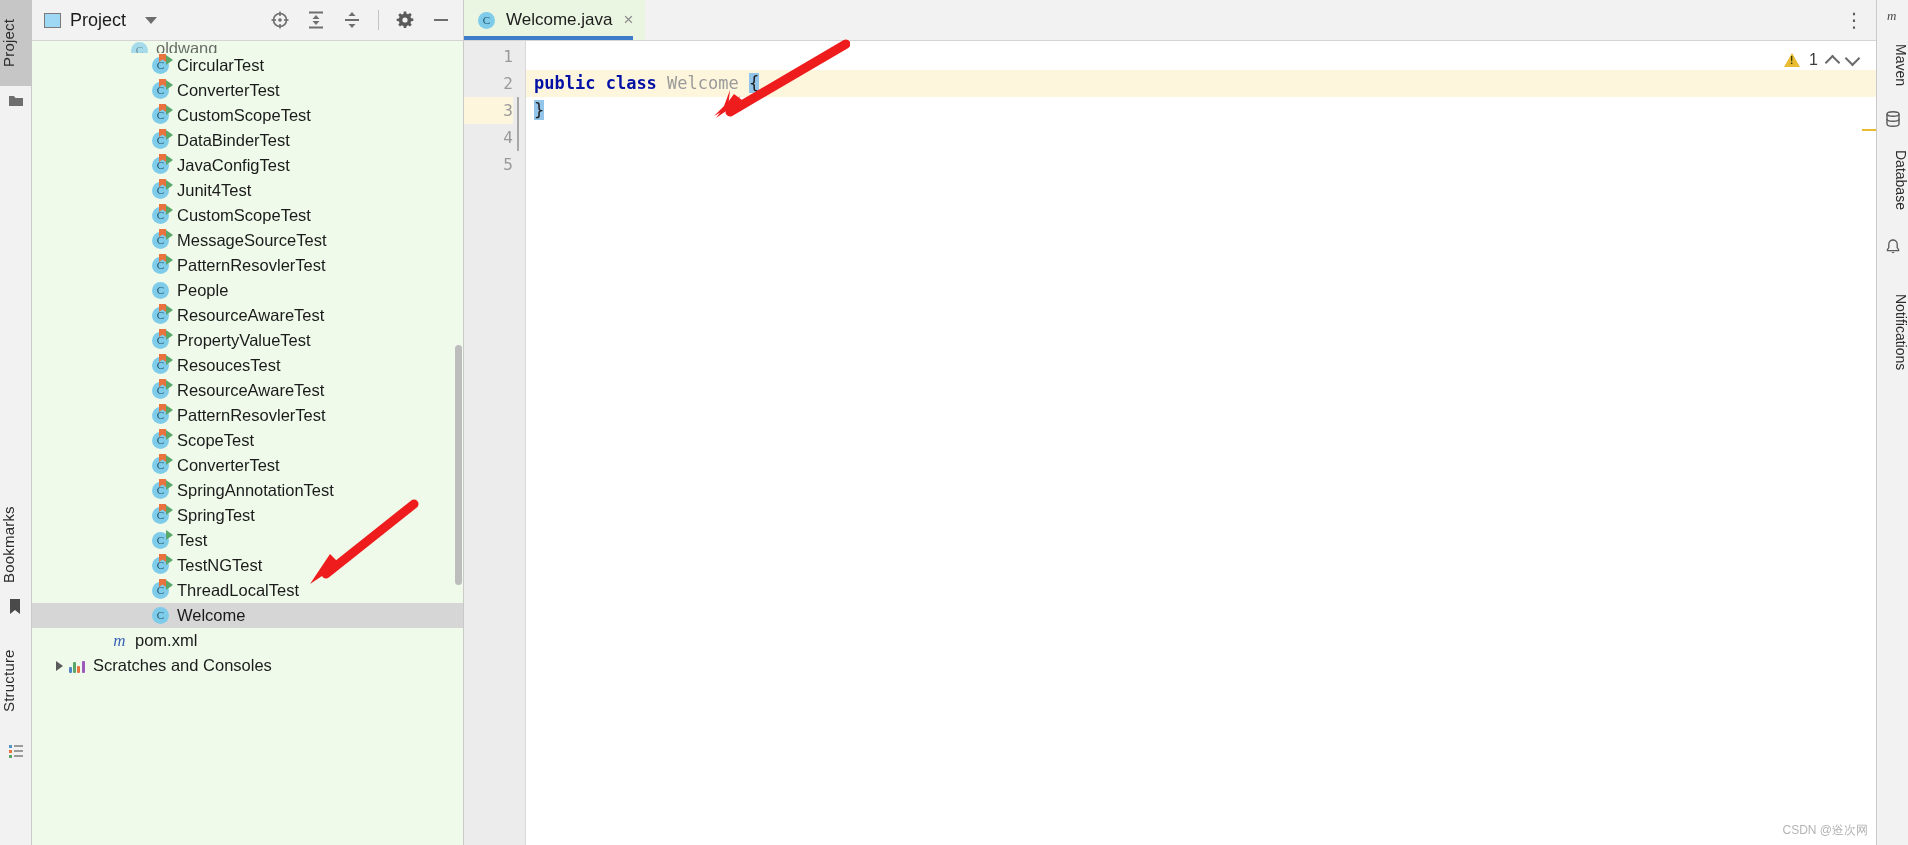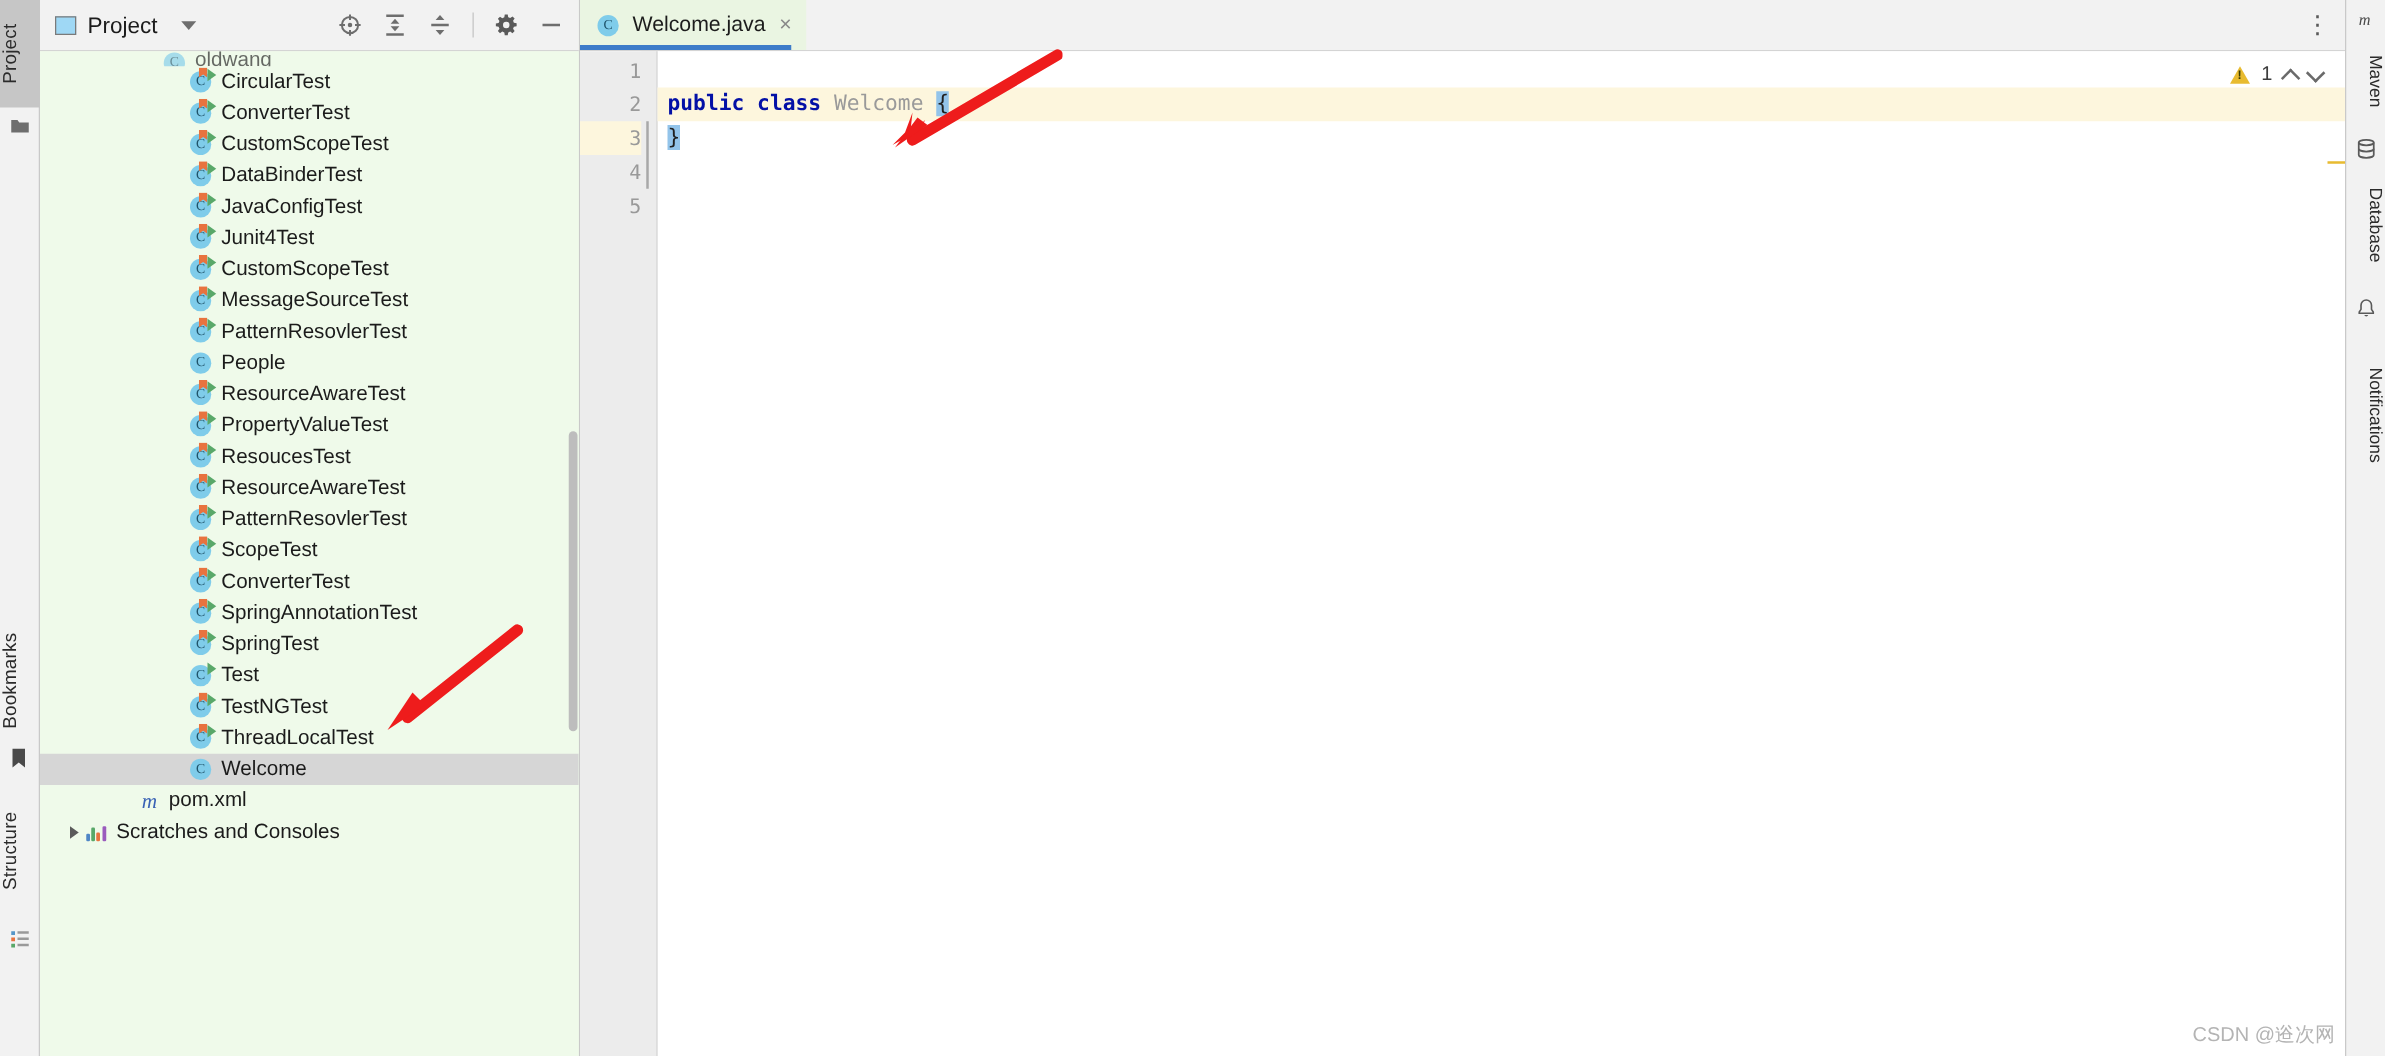--- a/index.html
+++ b/index.html
@@ -312,21 +312,21 @@
     font-size: 14px; color: #2b2b2b;
     white-space: nowrap;
   }
 
   
   .arrow-svg { position: absolute; pointer-events: none; z-index: 40; }
 
   
   .watermark {
     position: absolute; right: 40px; bottom: 6px;
-    font-size: 16px; color: #b4b4b4;
+    font-size: 12px; color: #b4b4b4;
     z-index: 30;
     font-family: "Liberation Sans", sans-serif;
   }
 </style>
 </head>
 <body>
 
 <div id="app">
 
   <div class="left-strip">

